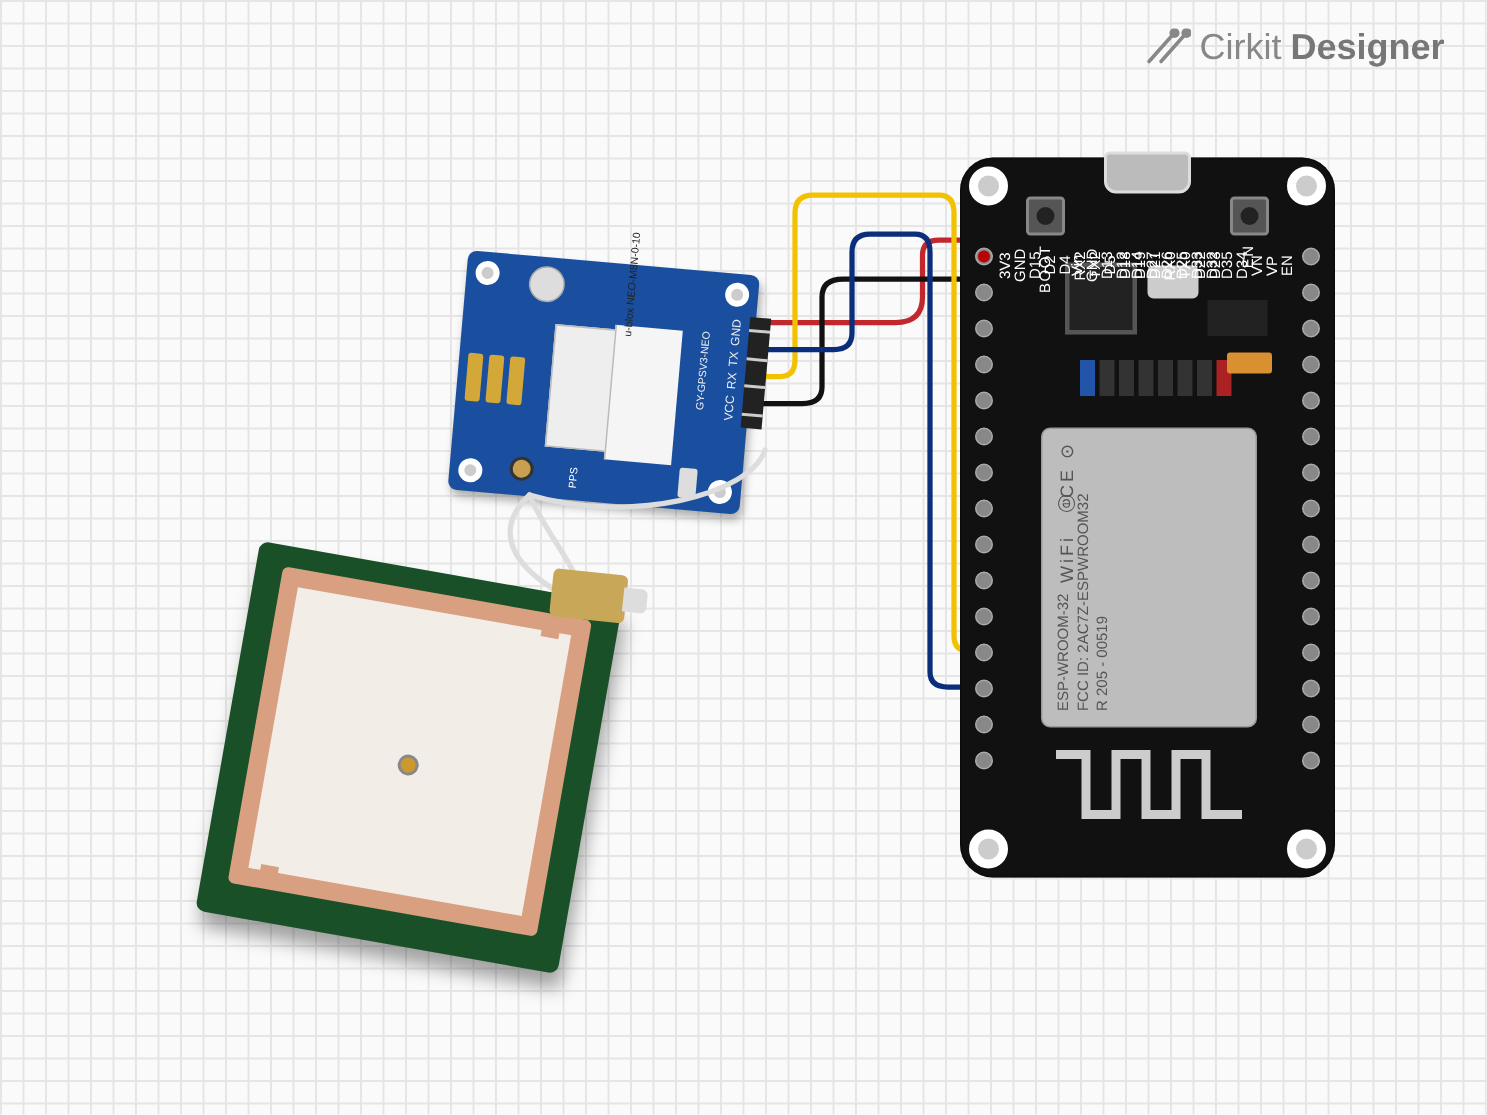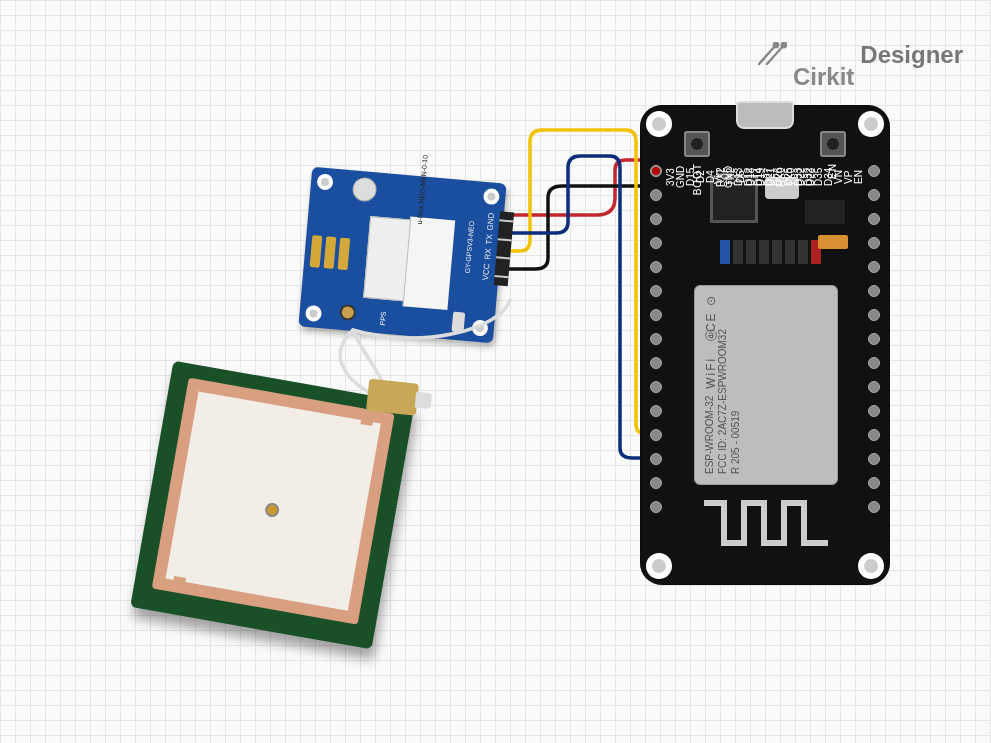--- a/index.html
+++ b/index.html
@@ -20,21 +20,21 @@
     position: absolute;
     top: 18px;
     right: 28px;
     color: #888;
     font-size: 24px;
     display: flex;
     align-items: center;
     gap: 6px;
   }
   .brand .icon { display: inline-flex; }
-  .brand .light { font-weight: 700; margin-top: 45px; }
+  .brand .light { font-weight: 400; }
   .brand .bold { font-weight: 800; color: #777; }
 
   .canvas {
     position: absolute;
     inset: 0;
   }
 
   
   .esp32 {
     position: absolute;

